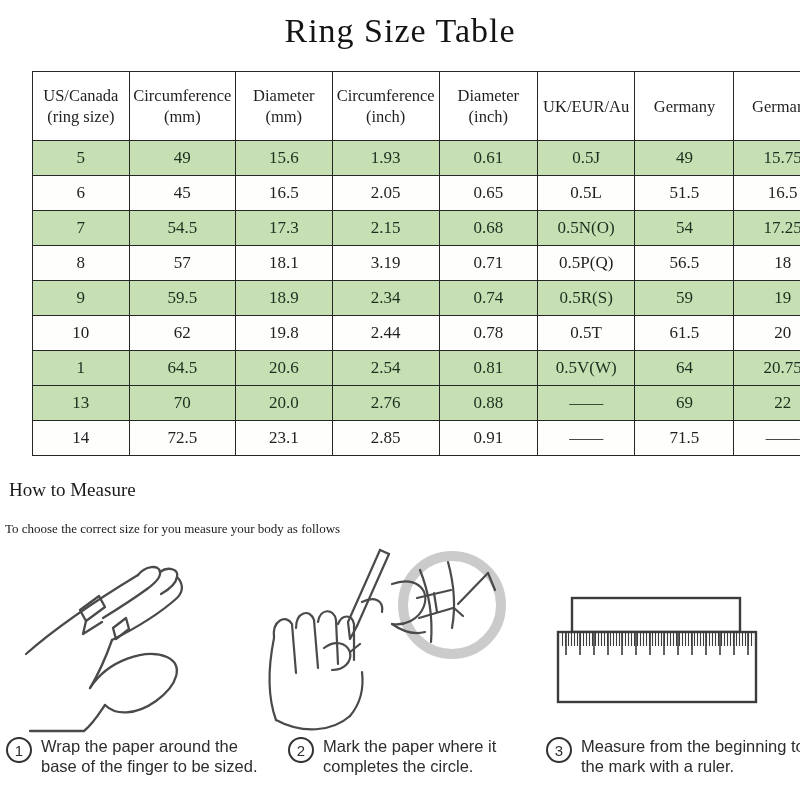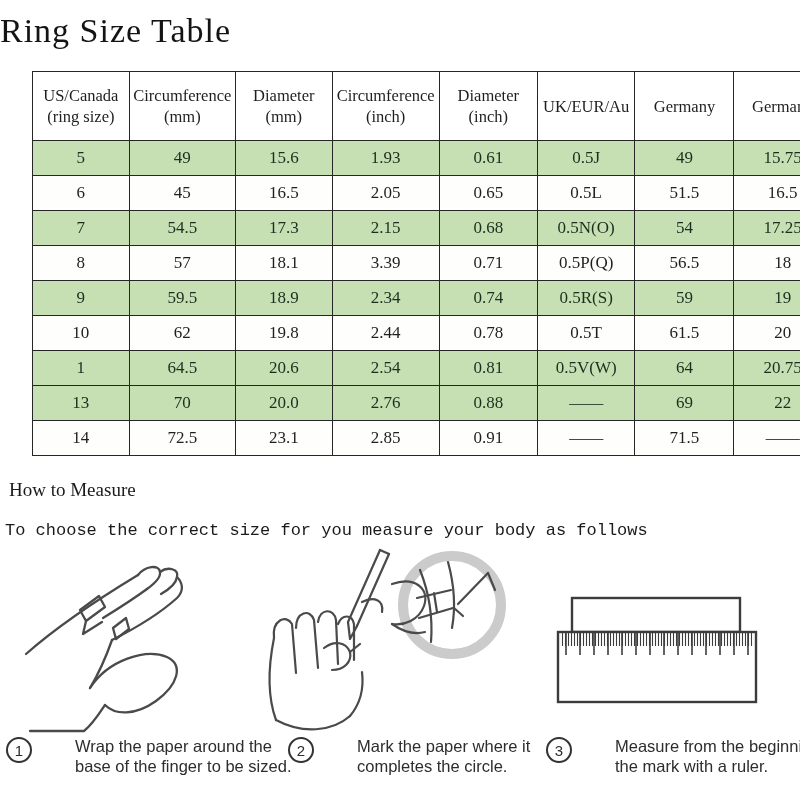--- a/index.html
+++ b/index.html
@@ -1,53 +1,53 @@
 <!DOCTYPE html>
 <html style="--green: #c6e0b4;"><head>
 <meta charset="utf-8">
 <style>
   html,body{margin:0;padding:0;background:#ffffff;}
   .page{position:relative;width:800px;height:800px;background:#ffffff;overflow:hidden;
         font-family:"Liberation Serif", serif;color:#1f1f1f;}
 
   
-  .title{position:absolute;top:12px;left:0;width:800px;
+  .title{position:absolute;top:12px;left:0;width:800px;text-align:center;
          font-size:34px;letter-spacing:1px;color:#141414;}
 
   
   table.ring{position:absolute;top:71px;left:16px;width:800px;border-collapse:collapse;
              table-layout:fixed;background:#fefefd;margin-left:16px;}
   table.ring th, table.ring td{border:1px solid #262626;text-align:center;vertical-align:middle;
              font-weight:normal;font-family:"Liberation Serif", serif;}
   table.ring th{height:66px;font-size:16.5px;line-height:21px;background:#ffffff;}
   table.ring td{height:32px;font-size:17px;}
   table.ring tr.green td{background:var(--green,#c6e0b4);color:#1e2e1e;}
 
   
   .how-heading{position:absolute;top:479px;left:9px;font-family:Liberation Serif, serif;
                font-size:19px;color:#1a1a1a;}
-  .intro{position:absolute;top:521px;left:5px;font-family:Liberation Mono, monospace;
-         font-size:17px;color:#1a1a1a;white-space:nowrap;}
+  .intro{position:absolute;top:521px;left:5px;font-family:Liberation Serif, serif;
+         font-size:13px;color:#1a1a1a;white-space:nowrap;}
 
   
   .figures{position:absolute;top:550px;left:0;width:800px;height:186px;}
   .fig{position:absolute;}
   .fig svg{display:block;}
   #fig1{left:20px;top:8px;}
   #fig2{left:262px;top:-4px;}
   #fig3{left:540px;top:24px;}
 
   
   .captions{position:absolute;top:736px;left:0;width:800px;height:60px;}
   .caption{position:absolute;display:flex;align-items:flex-start;gap:9px;
            font-family:"Liberation Sans", sans-serif;color:#2d2d2d;}
   .circle-num{flex:0 0 auto;width:22px;height:22px;border:2px solid #333333;border-radius:50%;
               display:flex;align-items:center;justify-content:center;
               font-size:15px;line-height:1;color:#2d2d2d;margin-top:1px;}
-  .cap-text{font-size:16.5px;line-height:20px;margin-left:34px;}
+  .cap-text{font-size:16.5px;line-height:20px;}
   #cap1{left:6px;}  #cap1 .cap-text{width:218px;}
   #cap2{left:288px;} #cap2 .cap-text{width:196px;}
   #cap3{left:546px;} #cap3 .cap-text{width:242px;}
 </style>
 </head>
 <body>
 
 <div class="page">
 
   <div class="title">Ring Size Table</div>
@@ -124,21 +124,21 @@
           <td>2.15</td>
           <td>0.68</td>
           <td>0.5N(O)</td>
           <td>54</td>
           <td>17.25</td>
         </tr>
         <tr>
           <td>8</td>
           <td>57</td>
           <td>18.1</td>
-          <td>3.39</td>
+          <td>3.19</td>
           <td>0.71</td>
           <td>0.5P(Q)</td>
           <td>56.5</td>
           <td>18</td>
         </tr>
         <tr class="green">
           <td>9</td>
           <td>59.5</td>
           <td>18.9</td>
           <td>2.34</td>

